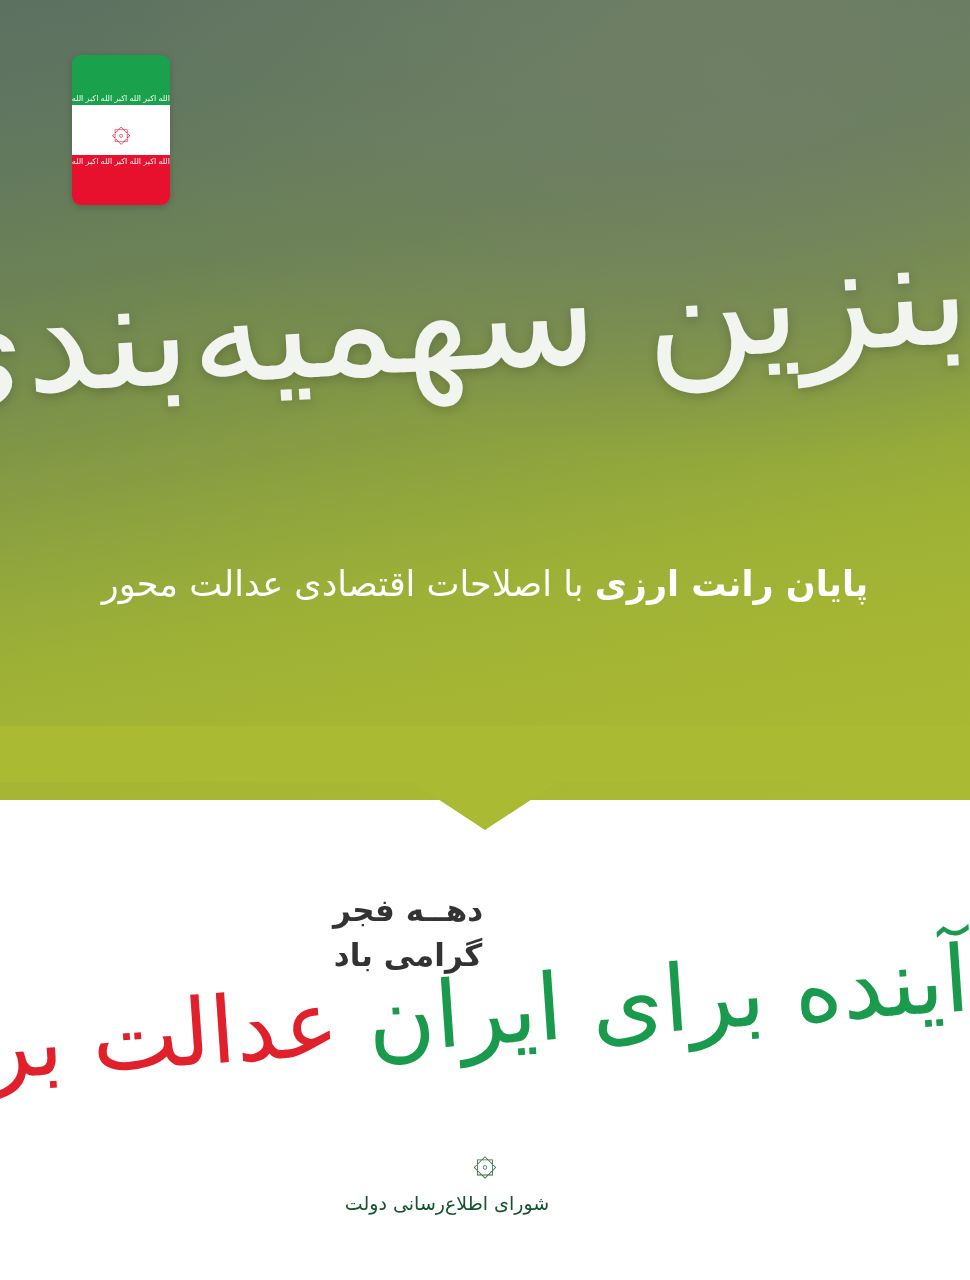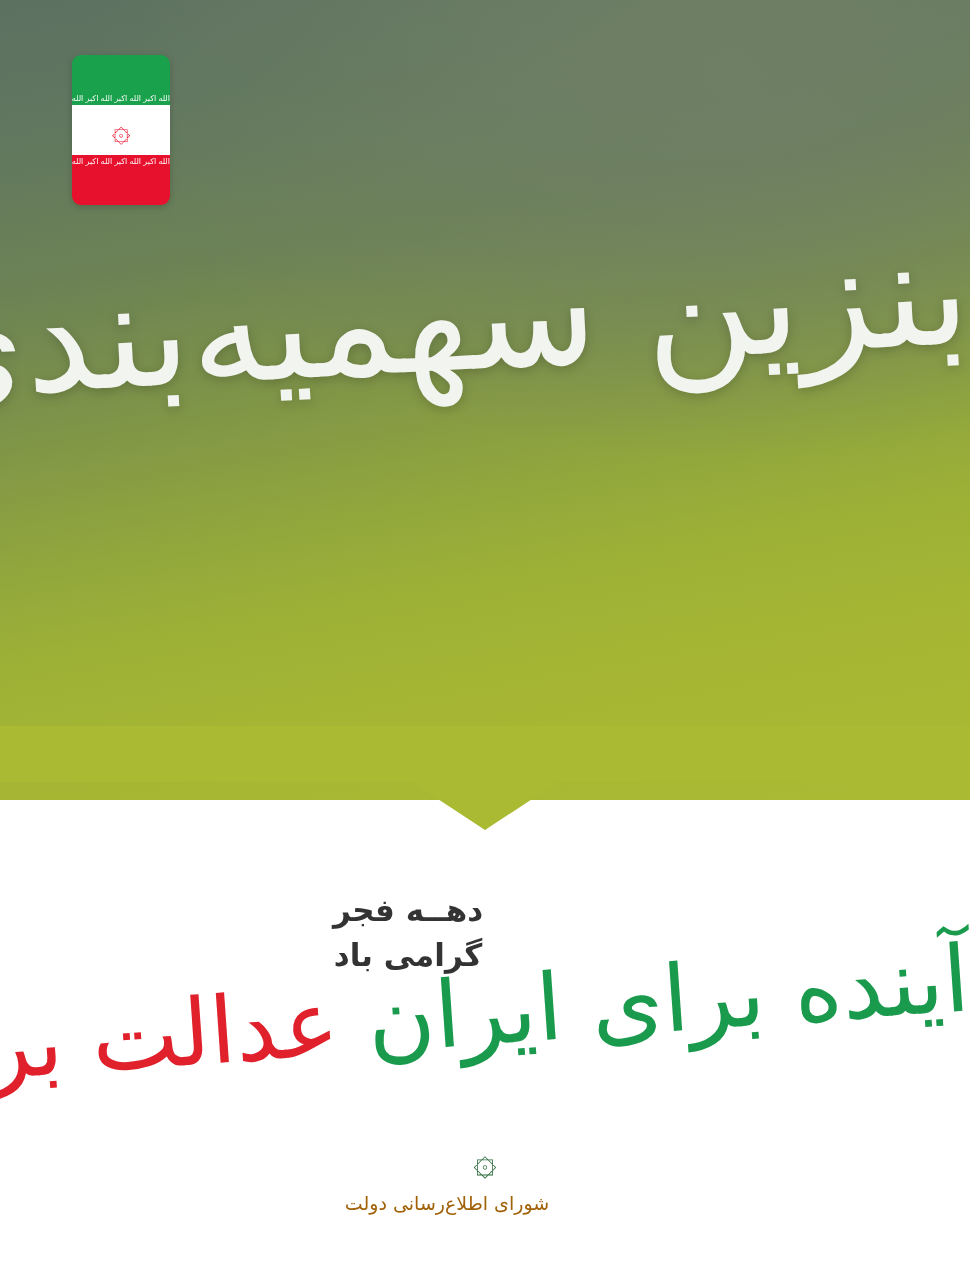--- a/index.html
+++ b/index.html
@@ -166,21 +166,21 @@
     font-size: 40px;
     line-height: 1;
   }
   .footer-caption {
     position: absolute;
     top: 1192px;
     left: 0;
     width: 894px;
     text-align: center;
     direction: rtl;
-    color: #a16207;
+    color: #14532d;
     font-family: "DejaVu Sans", sans-serif;
     font-size: 19px;
     letter-spacing: 1px;
   }
 </style>
 </head>
 <body>
 
 <div class="poster">
 
@@ -199,20 +199,24 @@
       <div class="emblem">۞</div>
     </div>
     <div class="stripe red">
       <div class="kufic upper">الله اکبر الله اکبر الله اکبر الله اکبر الله اکبر</div>
     </div>
   </div>
 
   <div class="calligraphy-main">بنزین سهمیه‌بندی شد</div>
 
   <div class="subtitle">
+    <span class="line">
+      <span class="hl">پایان رانت ارزی</span>
+      <span>با اصلاحات اقتصادی عدالت محور</span>
+    </span>
   </div>
 
   <div class="fajr-block">
     <span class="l1">دهــه فجر</span>
     <span class="l2">گرامی باد</span>
   </div>
 
   <div class="slogan">
     <span class="green">آینده برای ایران</span>
     <span class="red">عدالت برای همه</span>

